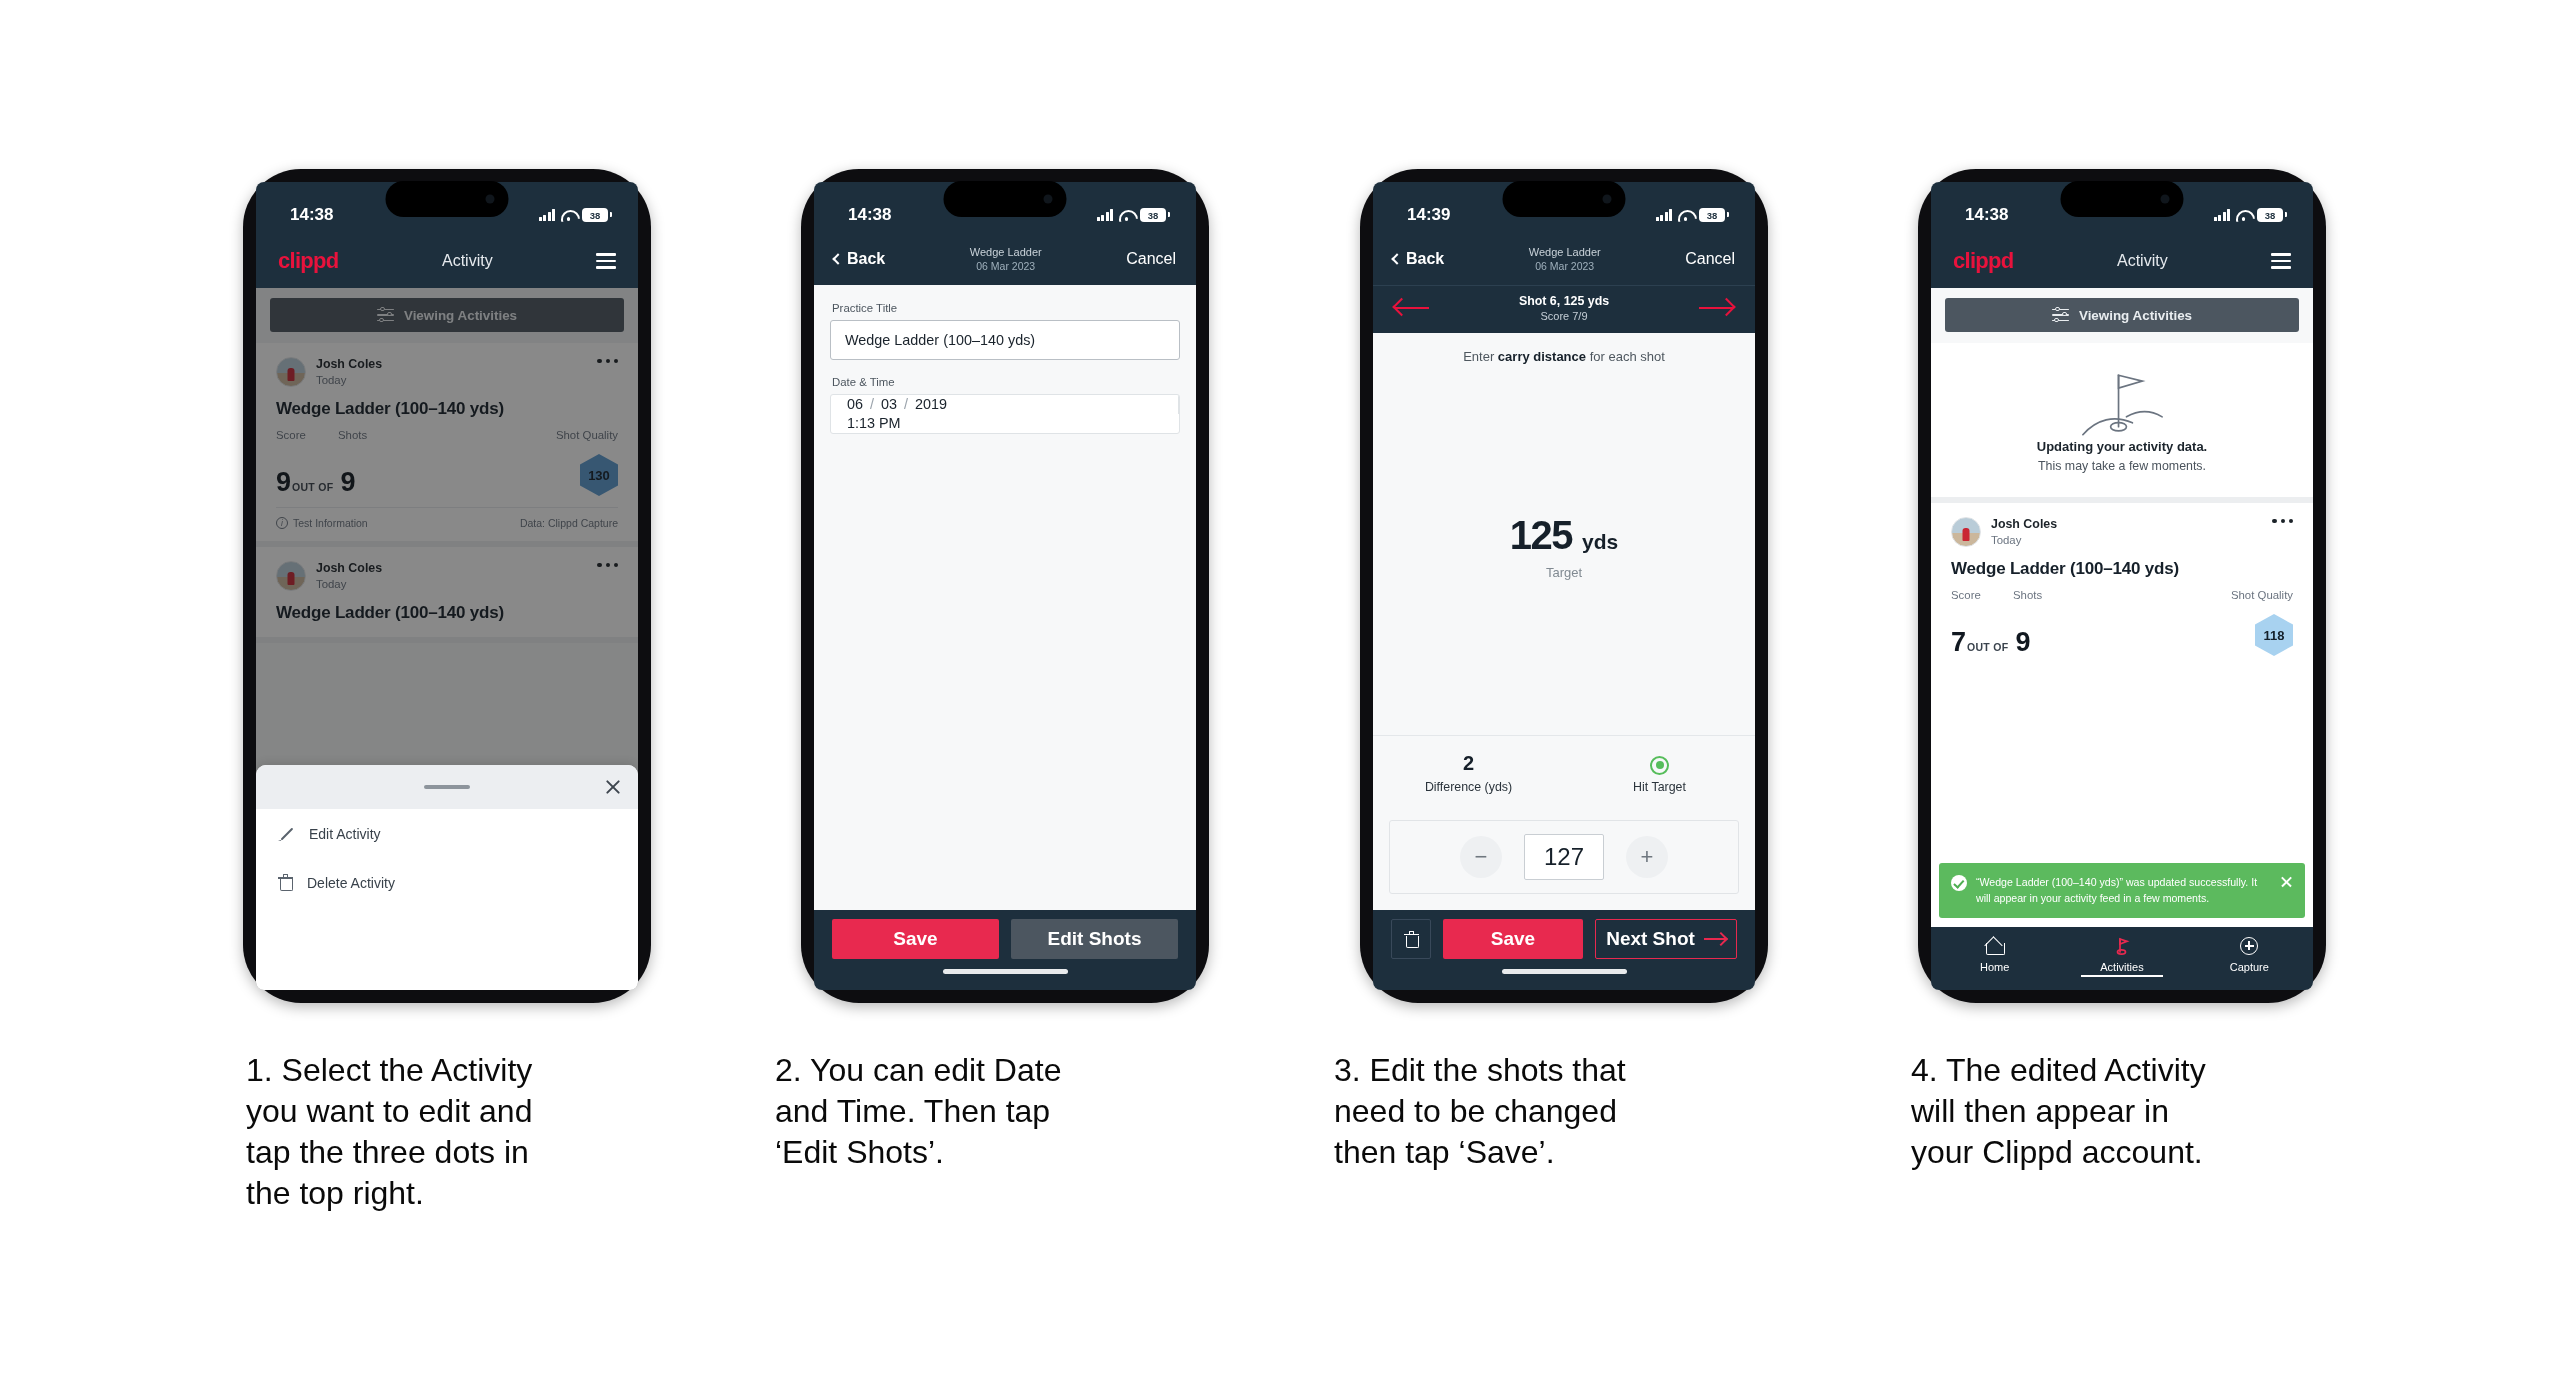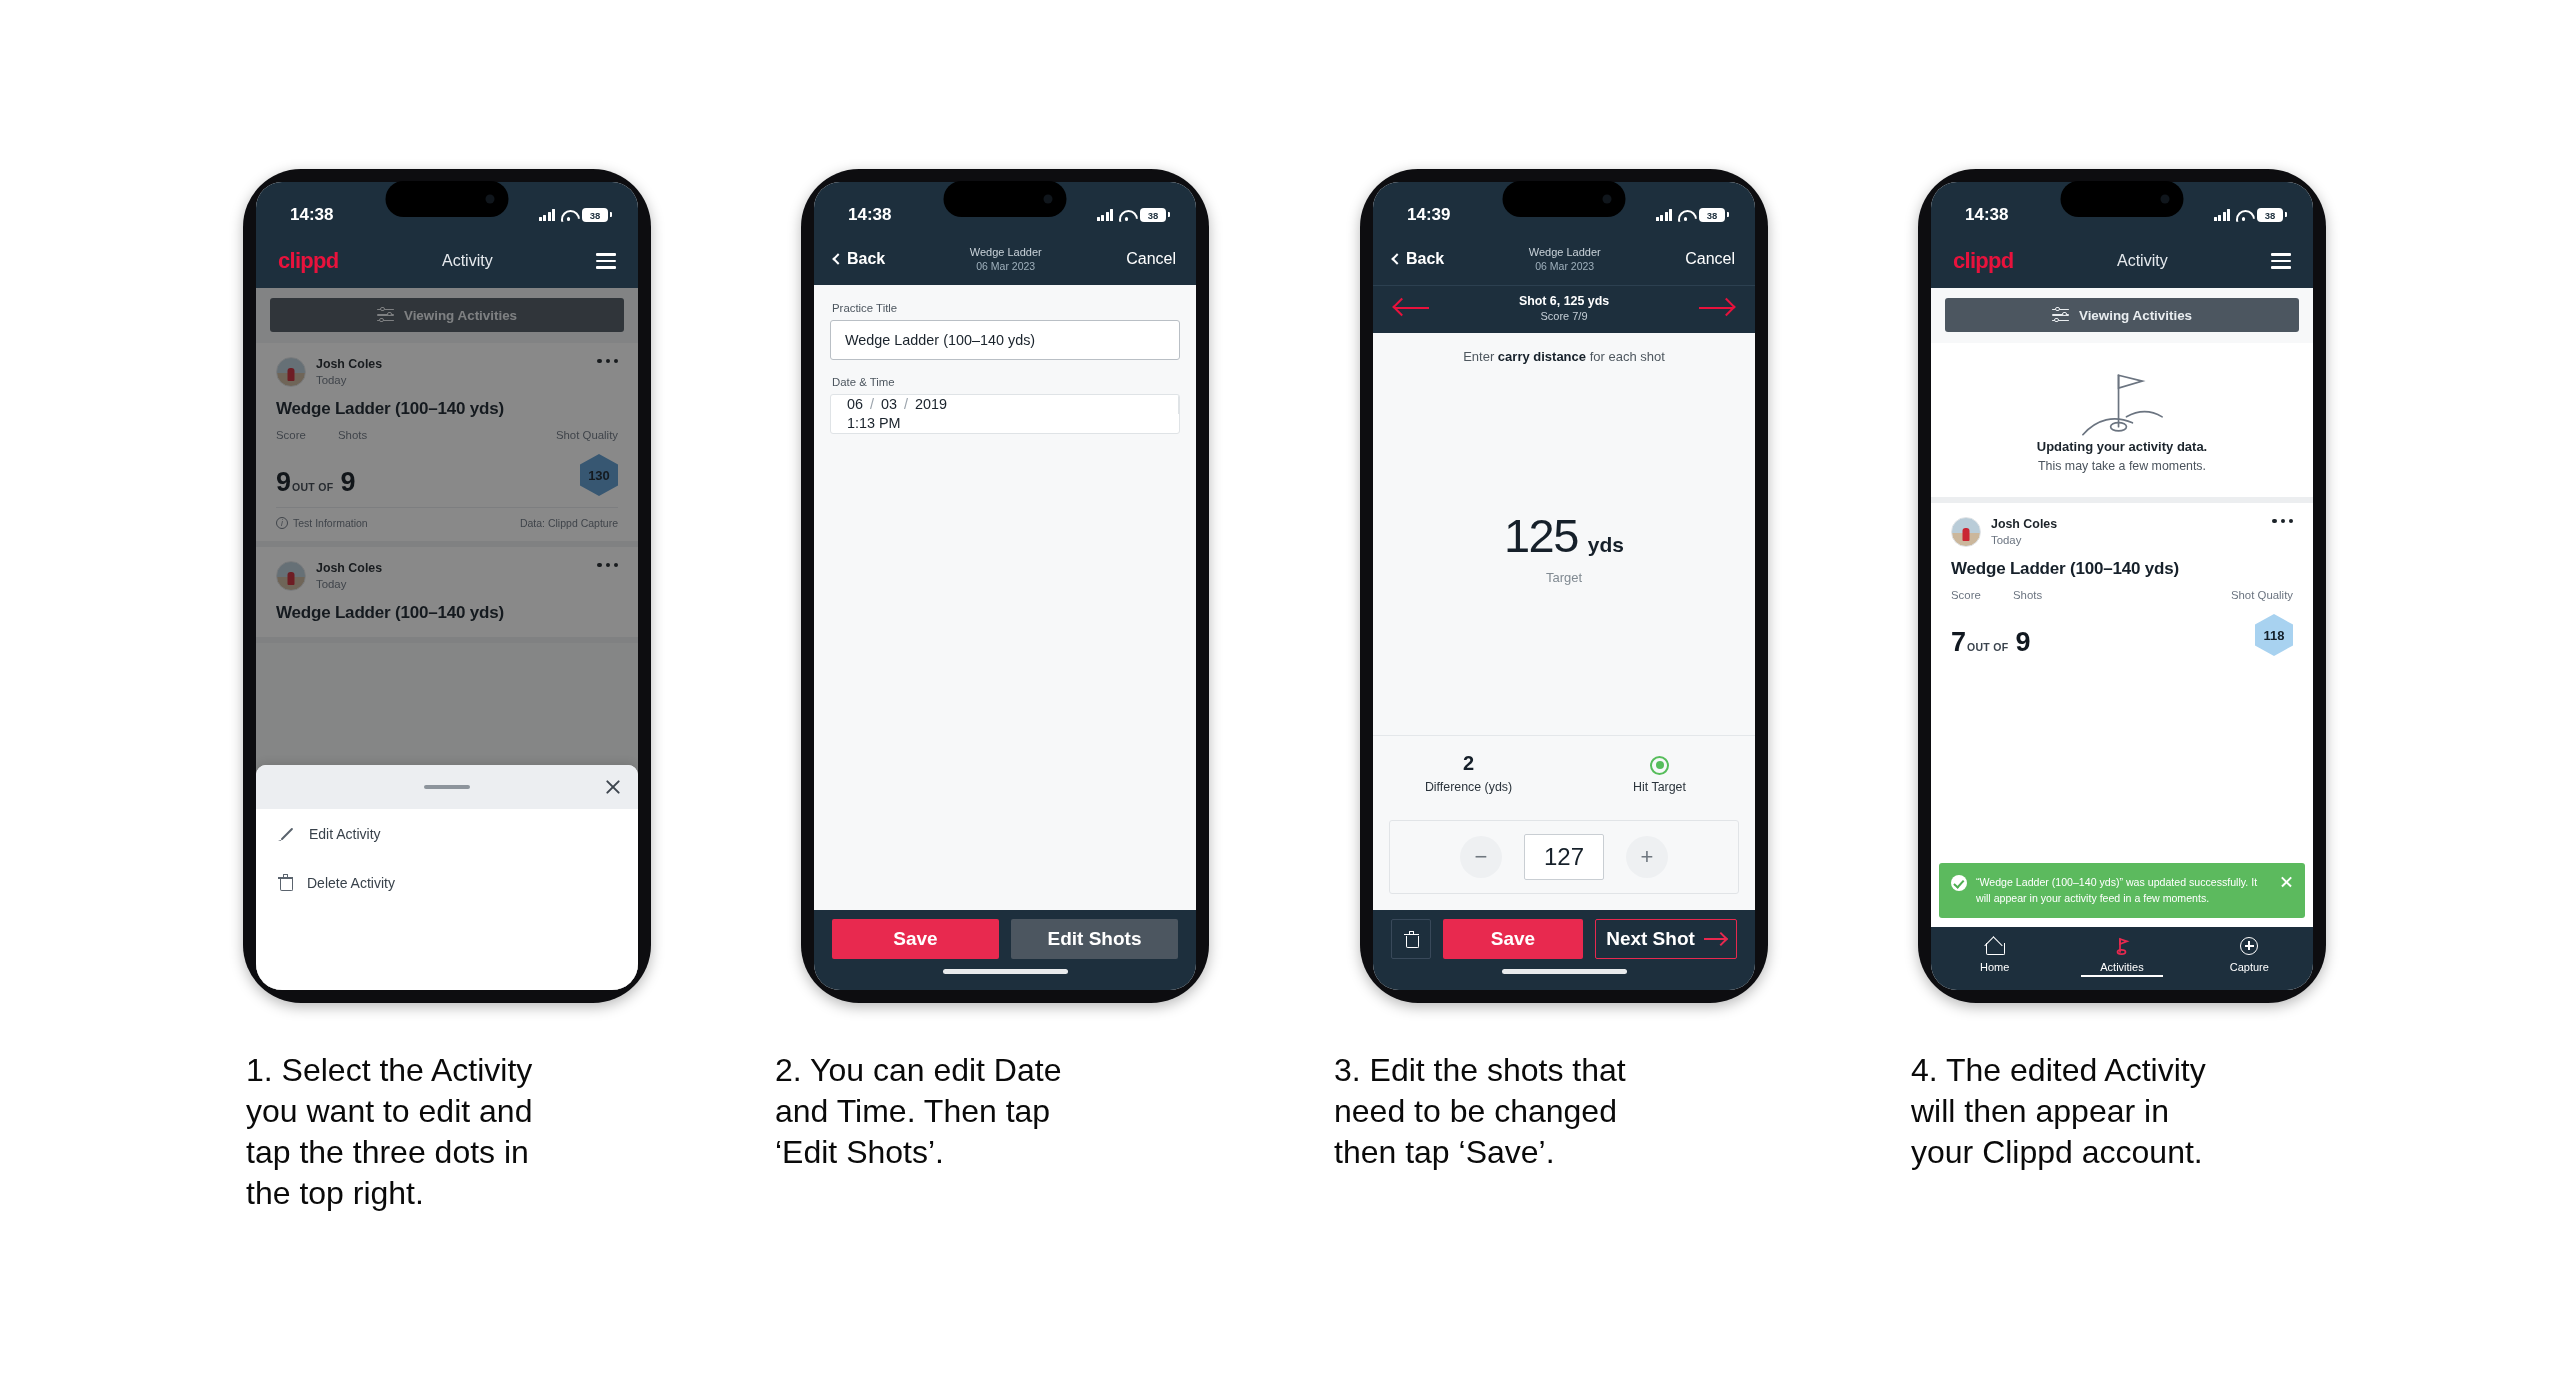--- a/index.html
+++ b/index.html
@@ -16,21 +16,21 @@
     position: absolute;
     width: 408px; height: 834px;
     background: #0d0d10;
     border-radius: 58px;
     padding: 13px;
     box-shadow: 0 4px 14px rgba(0,0,0,.28);
   }
   .screen {
     position: relative;
     width: 100%; height: 100%;
-    border-radius: 26px;
+    border-radius: 8px;
     overflow: hidden;
     background: #ffffff;
     display: flex; flex-direction: column;
   }
   .notch {
     position: absolute; top: 12px; left: 50%; transform: translateX(-50%);
     width: 123px; height: 36px; background: #000; border-radius: 20px; z-index: 40;
   }
   .notch .cam {
     position: absolute; right: 14px; top: 50%; transform: translateY(-50%);
@@ -228,21 +228,21 @@
      border-right:2px solid #e8294f; border-top:2px solid #e8294f; transform:translateY(-50%) rotate(45deg); }
   .homebar { background:#1d2f3d; height: 22px; flex:0 0 22px; display:flex; align-items:flex-start; justify-content:center; }
   .homebar i { width: 125px; height: 4.5px; background:#e8eaec; border-radius:3px; margin-top:1px; }
 
   
   .shotbody { flex:1 1 auto; background:#f7f8f9; display:flex; flex-direction:column; }
   .hint { text-align:center; font-size: 13px; color:#4e575f; padding: 16px 0 0; }
   .hint b { color:#16202a;text-align:right; }
   .dist-wrap { flex:1 1 auto; display:flex; flex-direction:column; align-items:center; justify-content:center; padding-bottom: 6px; }
   .dist { display:flex; align-items:baseline; gap: 10px; }
-  .dist .v { font-size: 47px; font-weight:normal; color:#16202a; letter-spacing:-1.5px; }
+  .dist .v { font-size: 40px; font-weight:bold; color:#16202a; letter-spacing:-1.5px; }
   .dist .u { font-size: 21px; font-weight:bold; color:#16202a; }
   .dist-sub { font-size: 13px; color:#818a92; margin-top: 7px; }
   .split { border-top:1px solid #e4e7ea; display:flex; padding: 16px 0 14px; }
   .split > div { flex:1 1 0; text-align:center; }
   .split .dv { font-size: 20px; font-weight:bold; color:#16202a; }
   .split .dl { font-size: 12.4px; color:#2b343c; margin-top:5px; }
   .target-dot { width:19px; height:19px; border-radius:50%; border:2.4px solid #56bd5b;
                 display:inline-flex; align-items:center; justify-content:center; }
   .target-dot i { width:8px; height:8px; border-radius:50%; background:#56bd5b; display:block; }
   .stepper-wrap { padding: 12px 16px 16px; }

